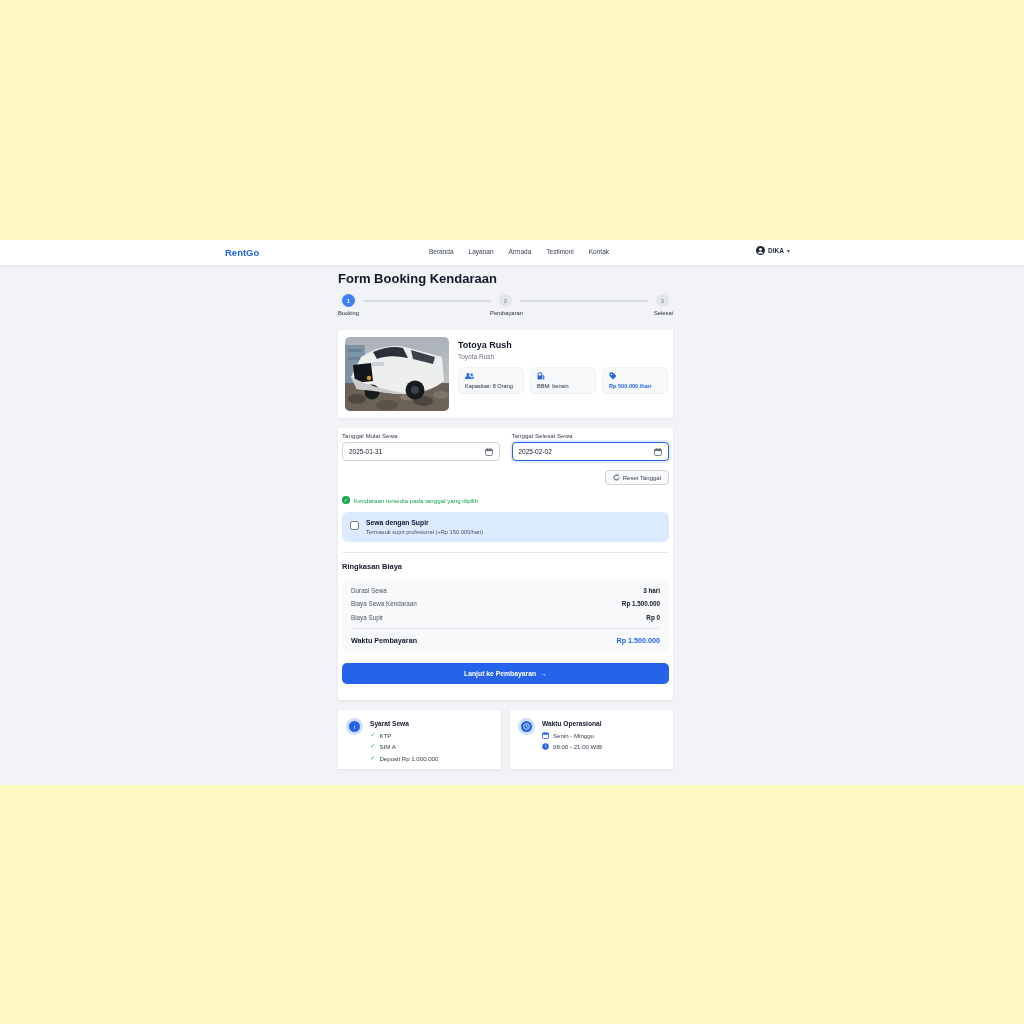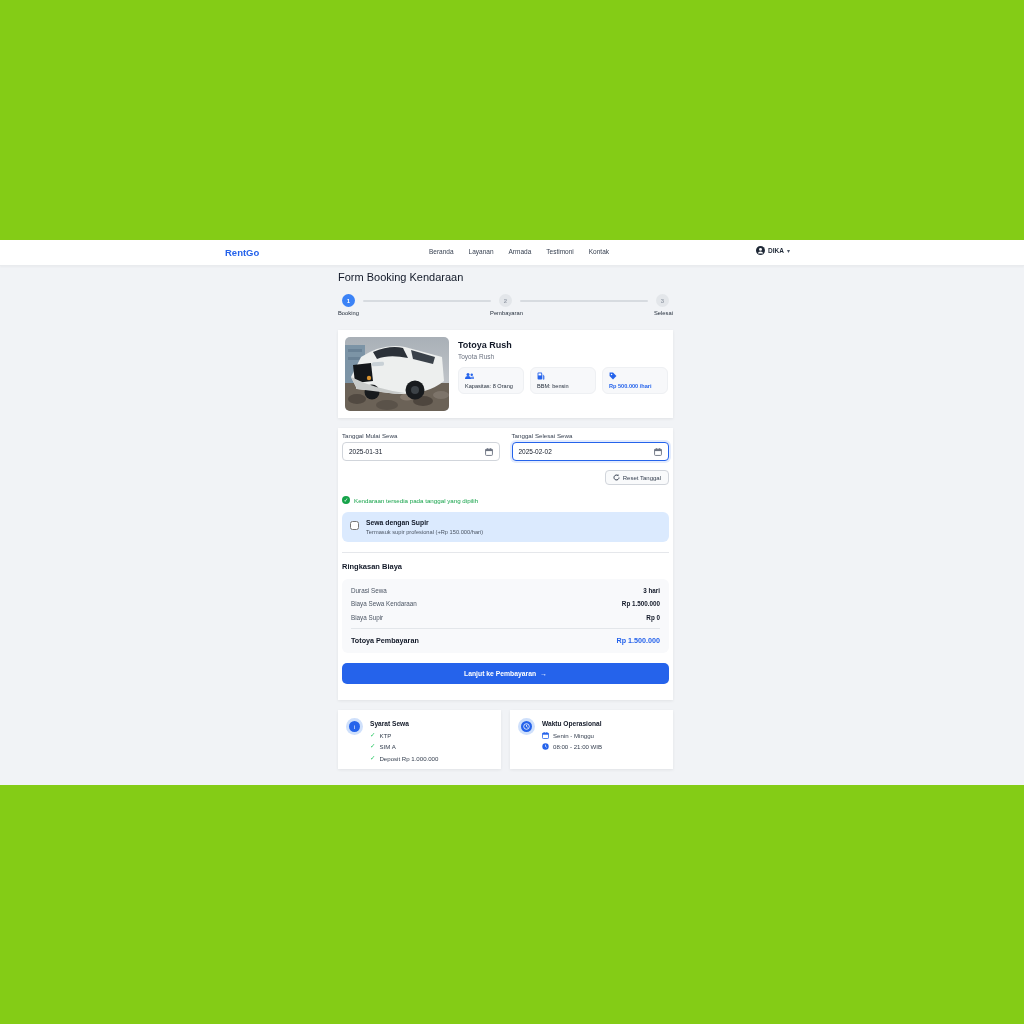--- a/index.html
+++ b/index.html
@@ -1,36 +1,36 @@
 <!DOCTYPE html>
 <html><head>
 <meta charset="utf-8">
 <style>
   * { margin:0; padding:0; box-sizing:border-box; }
   html,body { background:#fff; }
   body { font-family:"Liberation Sans", sans-serif; }
-  .canvas { position:relative; width:1024px; height:1024px; background:#84cc16; overflow:hidden; }
+  .canvas { position:relative; width:1024px; height:1024px; background:#fef9c3; overflow:hidden; }
 
   
   .navbar { position:absolute; left:0; top:240px; width:1024px; height:26px; background:#fff;
             border-bottom:1px solid #e9ebee; box-shadow:0 1px 2px rgba(0,0,0,.04); }
   .brand { position:absolute; left:225px; top:7px; font-size:9.5px; font-weight:bold; color:#2563eb; cursor:pointer; }
   .nav-links { position:absolute; left:429px; top:8px; display:flex; gap:15px; }
   .nav-link { font-size:6.5px; color:#374151; cursor:pointer; }
   .user-menu { position:absolute; left:756px; top:6px; display:flex; align-items:center; gap:3px; cursor:pointer; }
   .user-icon svg { display:block; }
   .user-name { font-size:6.5px; color:#1f2937; font-weight:bold; }
   .chev { font-size:6px; color:#4b5563; line-height:1; }
 
   
   .gray-band { position:absolute; left:0; top:266px; width:1024px; height:519px; background:#f1f3f6; }
 
   .col { position:absolute; left:338px; width:335px; }
 
-  .page-title { top:271px; font-size:11px; font-weight:normal; color:#111827; }
+  .page-title { top:271px; font-size:13px; font-weight:bold; color:#111827; }
 
   
   .steps { top:294px; }
   .steps-row { display:flex; align-items:center; padding:0 4px; }
   .step-circle { width:13px; height:13px; border-radius:50%; background:#e3e6ea; color:#9aa1ac;
                  font-size:6px; font-weight:bold; display:flex; align-items:center; justify-content:center; flex:none; }
   .step-circle.active { background:#3b82f6; color:#fff; }
   .step-line { flex:1; height:2px; background:#d7dbe0; margin:0 8px; border-radius:1px; }
   .steps-labels { display:flex; justify-content:space-between; margin-top:3px; }
   .step-label { font-size:5.8px; color:#1f2937; }
@@ -289,21 +289,21 @@
       <div class="srow">
         <span class="srow-label">Biaya Sewa Kendaraan</span>
         <span class="srow-value">Rp 1.500.000</span>
       </div>
       <div class="srow">
         <span class="srow-label">Biaya Supir</span>
         <span class="srow-value">Rp 0</span>
       </div>
       <hr class="sdivider">
       <div class="total-row">
-        <span class="total-label">Totoya Pembayaran</span>
+        <span class="total-label">Waktu Pembayaran</span>
         <span class="total-value">Rp 1.500.000</span>
       </div>
     </div>
 
     <button class="submit-btn">
       <span>Lanjut ke Pembayaran</span>
       <span>→</span>
     </button>
   </div>
 

